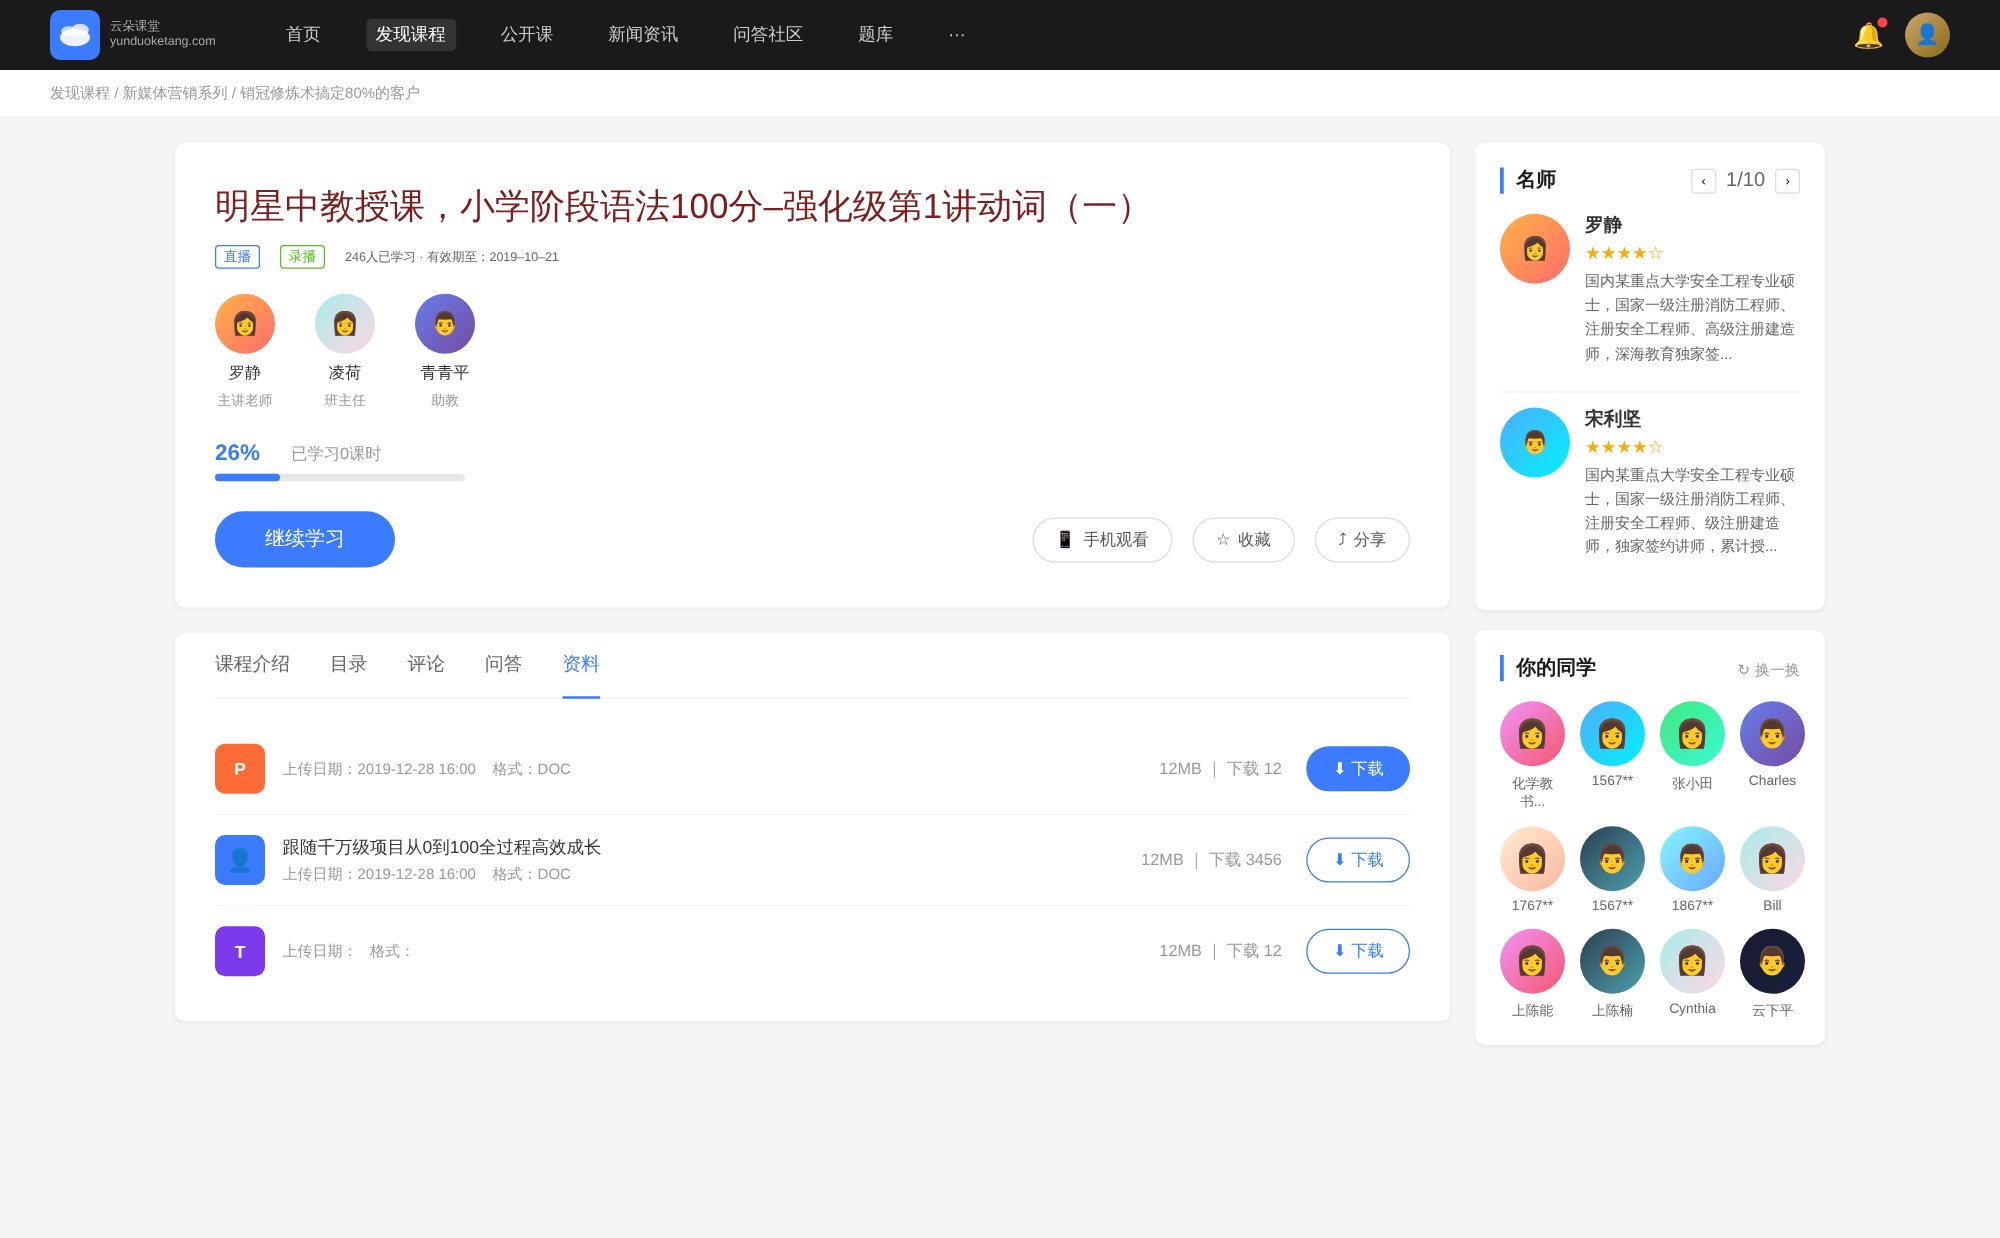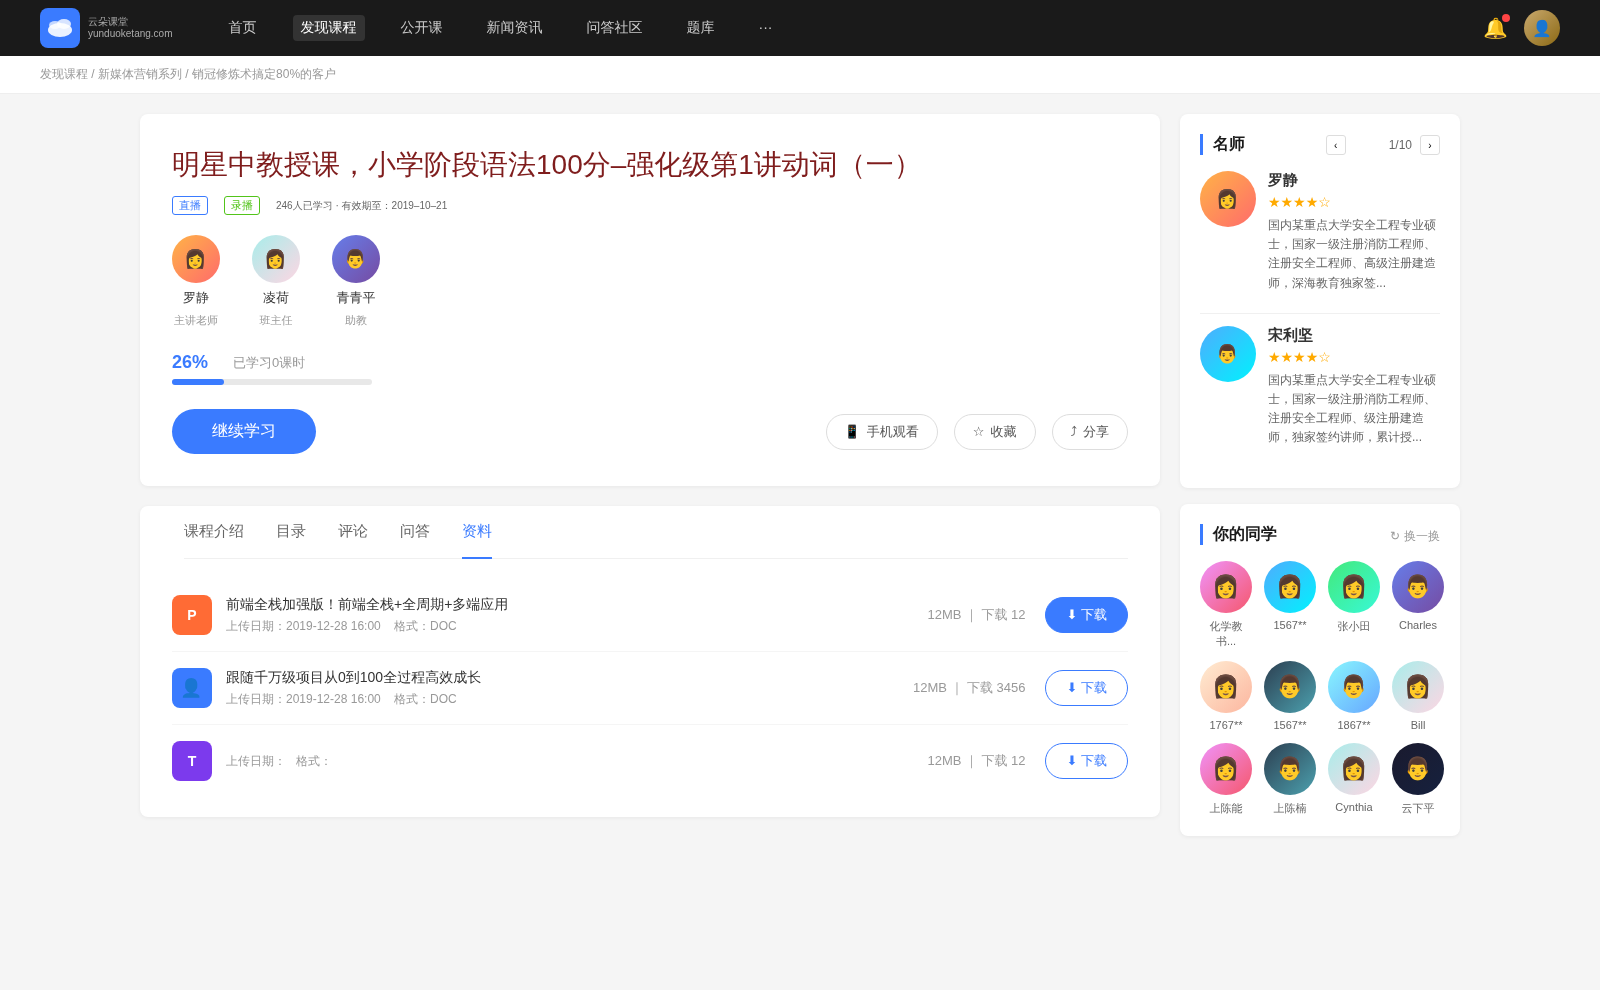--- a/index.html
+++ b/index.html
@@ -48,21 +48,21 @@
     .progress-bar-bg { width: 200px; height: 6px; background: #e8e8e8; border-radius: 3px; }
     .progress-bar-fill { height: 100%; background: #3a7bff; border-radius: 3px; }
 
     .action-row { display: flex; align-items: center; gap: 16px; }
     .btn-primary { background: #3a7bff; color: #ffffff; border: none; border-radius: 24px; padding: 12px 40px; font-size: 16px; cursor: pointer; font-weight: 500; }
     .action-btns { margin-left: auto; display: flex; gap: 16px; }
     .btn-outline { border: 1px solid #ddd; background: #fff; border-radius: 20px; padding: 8px 18px; font-size: 13px; color: #555; cursor: pointer; display: flex; align-items: center; gap: 6px; }
 
     
     .tabs-section { background: #fff; border-radius: 8px; padding: 0 32px; box-shadow: 0 1px 4px rgba(0,0,0,0.06); }
-    .tabs-header { display: flex; gap: 32px; border-bottom: 1px solid #f0f0f0; margin-left: 12px; }
+    .tabs-header { display: flex; gap: 32px; border-bottom: 1px solid #f0f0f0; }
     .tab-item { padding: 16px 0; font-size: 15px; color: #666; cursor: pointer; border-bottom: 2px solid transparent; margin-bottom: -1px; }
     .tab-item.active { color: #3a7bff; border-bottom-color: #3a7bff; font-weight: 500; }
     .tabs-content { padding: 20px 0; }
 
     
     .file-item { display: flex; align-items: center; padding: 16px 0; border-bottom: 1px solid #f5f5f5; }
     .file-item:last-child { border-bottom: none; }
     .file-icon { width: 40px; height: 40px; border-radius: 8px; display: flex; align-items: center; justify-content: center; color: #fff; font-size: 14px; font-weight: 700; margin-right: 14px; flex-shrink: 0; }
     .file-icon.orange { background: #ff6b35; }
     .file-icon.blue { background: #3a7bff; }
@@ -74,21 +74,21 @@
     .btn-download { border: 1px solid #3a7bff; background: #fff; color: #3a7bff; border-radius: 20px; padding: 8px 20px; font-size: 13px; cursor: pointer; display: flex; align-items: center; gap: 6px; white-space: nowrap; }
     .btn-download.filled { background: #3a7bff; color: #fff; }
 
     
     .right-panel { width: 280px; flex-shrink: 0; display: flex; flex-direction: column; gap: 16px; }
     .panel-card { background: #fff; border-radius: 8px; padding: 20px; box-shadow: 0 1px 4px rgba(0,0,0,0.06); }
     .panel-header { display: flex; align-items: flex-end; justify-content: space-between; margin-bottom: 16px; }
     .panel-title { font-size: 16px; font-weight: 600; color: #1a1a1a; border-left: 3px solid #3a7bff; padding-left: 10px; }
     .panel-nav { display: flex; align-items: center; gap: 8px; font-size: 12px; color: #999; }
     .panel-nav button { border: 1px solid #ddd; background: #fff; border-radius: 3px; width: 20px; height: 20px; cursor: pointer; font-size: 10px; }
-    .panel-page { font-size: 12px; color: #666; margin-left: 35px; }
+    .panel-page { font-size: 16px; color: #666; }
 
     
     .teacher-card-item { display: flex; align-items: flex-start; gap: 12px; margin-bottom: 20px; }
     .tc-avatar { width: 56px; height: 56px; border-radius: 50%; background: #eee; flex-shrink: 0; overflow: hidden; }
     .tc-info { flex: 1; }
     .tc-name { font-size: 15px; font-weight: 600; margin-bottom: 4px; }
     .tc-stars { color: #ffaa00; font-size: 14px; margin-bottom: 6px; }
     .tc-desc { font-size: 12px; color: #666; line-height: 1.6; }
 
     
@@ -237,21 +237,20 @@
         <span class="tab-item">评论</span>
         <span class="tab-item">问答</span>
         <span class="tab-item active">资料</span>
       </div>
 
       <div class="tabs-content">
 
         <div class="file-item">
           <div class="file-icon orange">P</div>
           <div class="file-info">
-            <div class="file-name">前端全栈加强版！前端全栈+全周期+多端应用</div>
             <div class="file-meta">上传日期：2019-12-28  16:00 &nbsp;&nbsp; 格式：DOC</div>
           </div>
           <span class="file-stats">12MB ｜ 下载 12</span>
           <button class="btn-download filled">⬇ 下载</button>
         </div>
 
         <div class="file-item">
           <div class="file-icon blue" style="font-size:18px;">👤</div>
           <div class="file-info">
             <div class="file-name">跟随千万级项目从0到100全过程高效成长</div>

